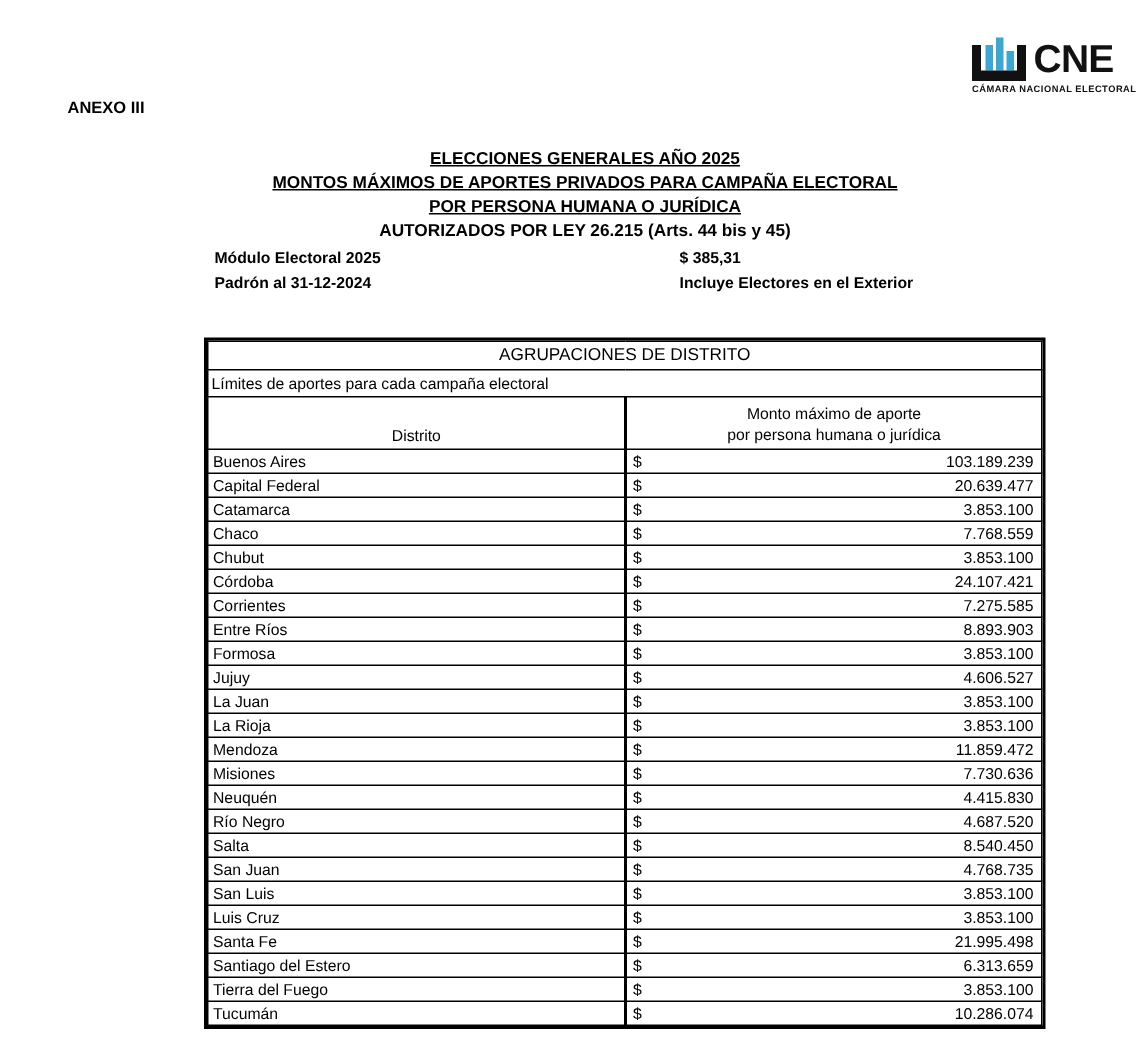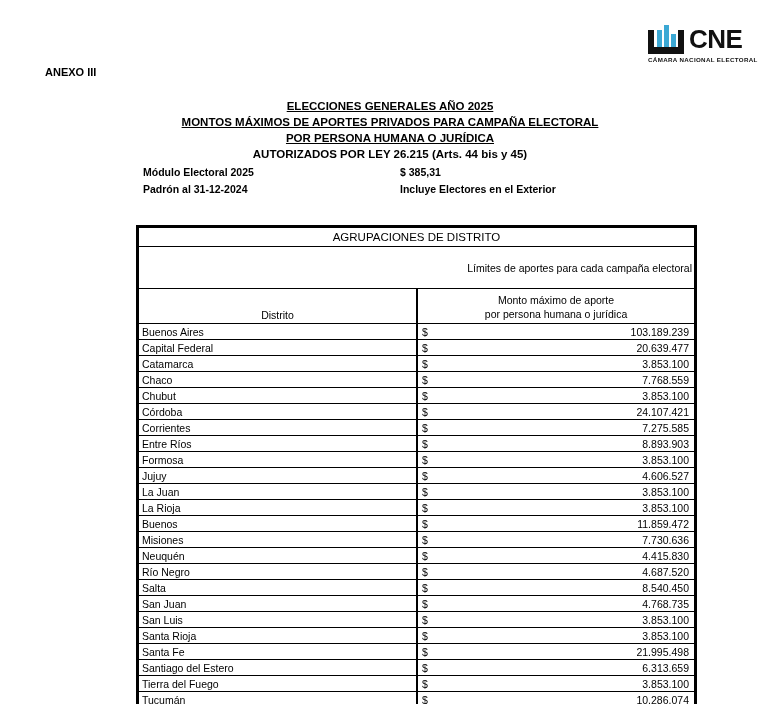--- a/index.html
+++ b/index.html
@@ -115,21 +115,21 @@
     left: 143px;
     top: 164px;
     width: 470px;
     font-size: 10.5px;
     font-weight: bold;
   }
   #info-block .info-row {
     display: flex;
     line-height: 17px;
   }
-  #info-block .info-label { width: 257px; }
+  #info-block .info-label { width: 310px; }
   #info-block .info-value { flex: 1; }
   .tbl-wrap {
     position: absolute;
     left: 136px;
     top: 225px;
     width: 561px;
     border: 2px solid #000000;
     box-sizing: border-box;
   }
   .tbl-wrap table {
@@ -143,23 +143,23 @@
     background: #ffffff;
   }
 
   td.hdr-title {
     text-align: center;
     height: 18px;
     padding: 0 2px;
     font-size: 11.5px;
   }
   td.hdr-sub {
-    text-align: right;
+    text-align: left;
     height: 17px;
-    padding: 12px 2px;
+    padding: 0 2px;
     font-size: 10.5px;
   }
   td.hdr-col-distrito {
     text-align: center;
     vertical-align: bottom;
     height: 32px;
     padding: 0 2px 2px 2px;
     border-right: 2px solid #000000;
   }
   td.hdr-col-monto {
@@ -353,21 +353,21 @@
         <tr>
           <td class="cell-distrito">La Rioja</td>
           <td class="cell-monto">
             <div class="monto-inner">
               <span class="cur">$</span>
               <span class="amt">3.853.100</span>
             </div>
           </td>
         </tr>
         <tr>
-          <td class="cell-distrito">Buenos</td>
+          <td class="cell-distrito">Mendoza</td>
           <td class="cell-monto">
             <div class="monto-inner">
               <span class="cur">$</span>
               <span class="amt">11.859.472</span>
             </div>
           </td>
         </tr>
         <tr>
           <td class="cell-distrito">Misiones</td>
           <td class="cell-monto">
@@ -416,21 +416,21 @@
         <tr>
           <td class="cell-distrito">San Luis</td>
           <td class="cell-monto">
             <div class="monto-inner">
               <span class="cur">$</span>
               <span class="amt">3.853.100</span>
             </div>
           </td>
         </tr>
         <tr>
-          <td class="cell-distrito">Santa Rioja</td>
+          <td class="cell-distrito">Luis Cruz</td>
           <td class="cell-monto">
             <div class="monto-inner">
               <span class="cur">$</span>
               <span class="amt">3.853.100</span>
             </div>
           </td>
         </tr>
         <tr>
           <td class="cell-distrito">Santa Fe</td>
           <td class="cell-monto">

